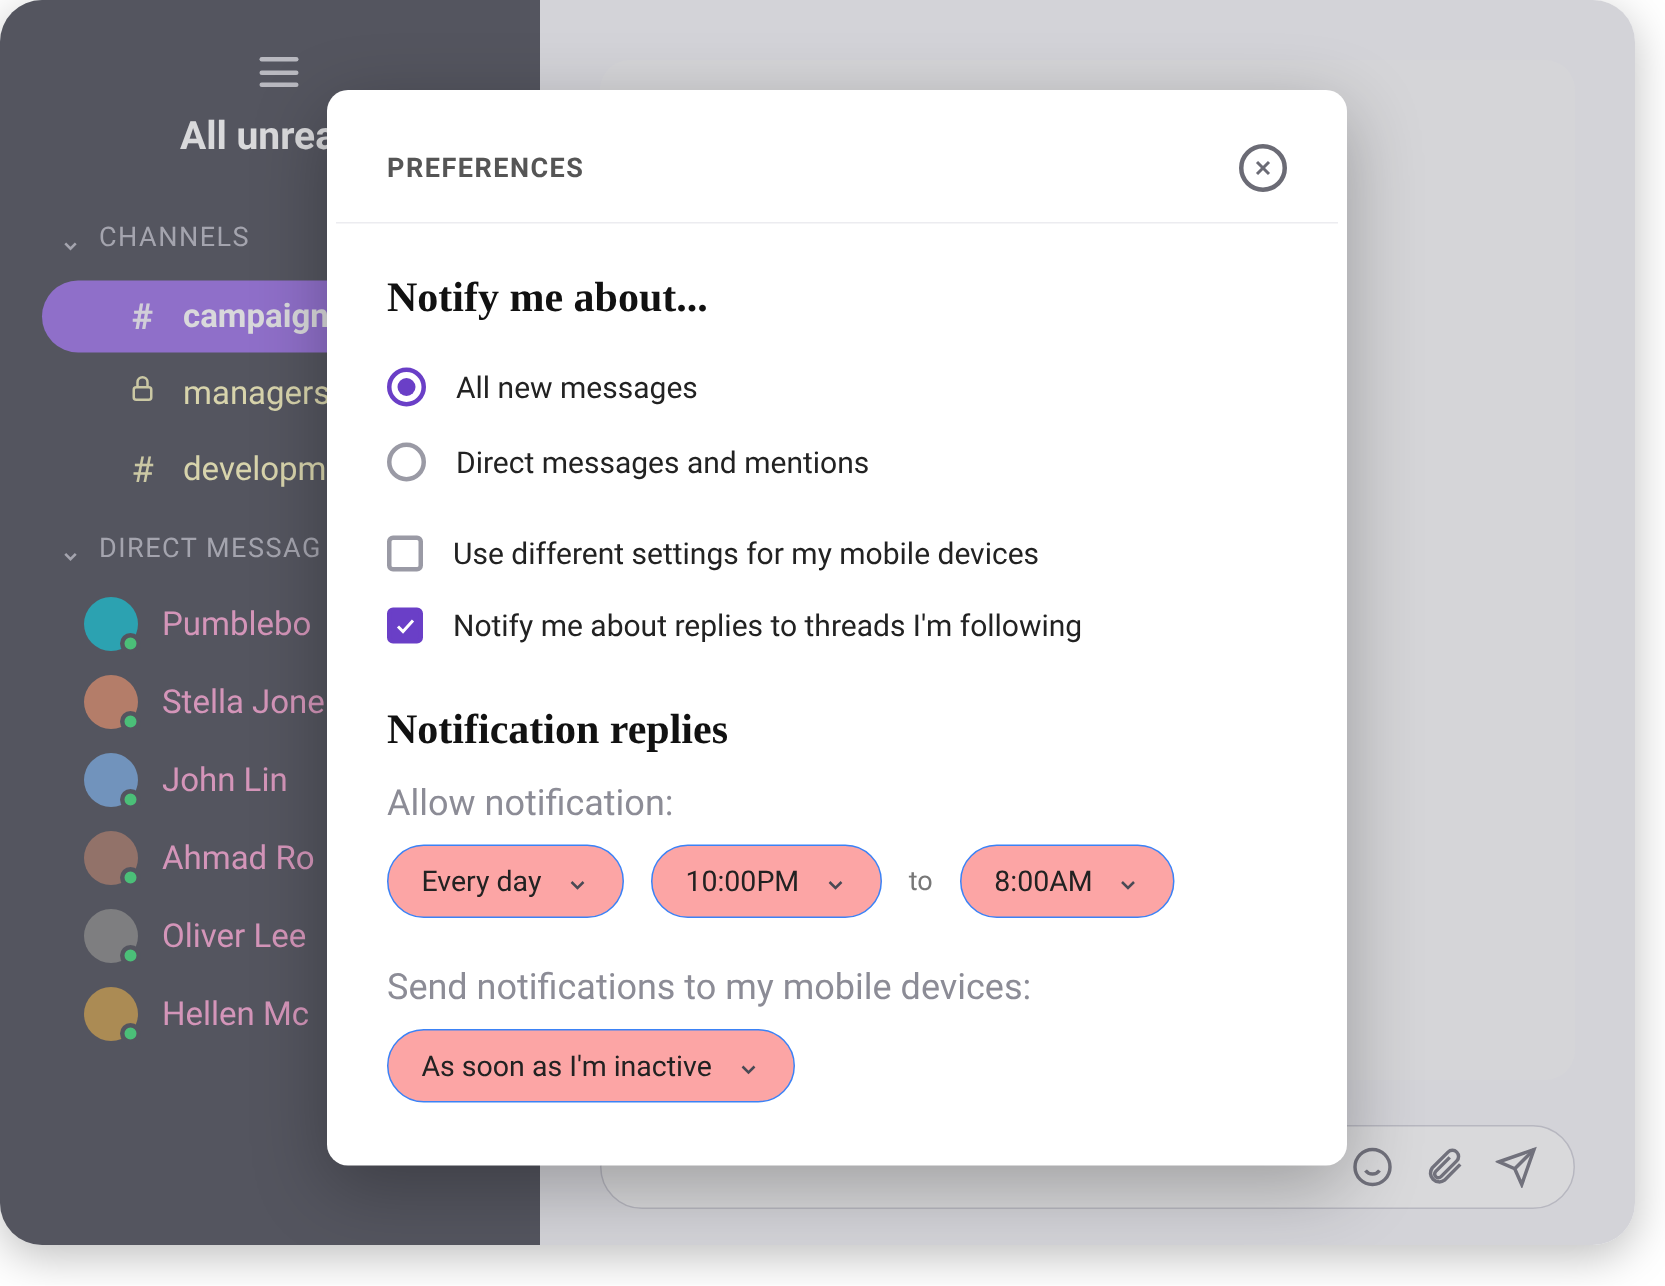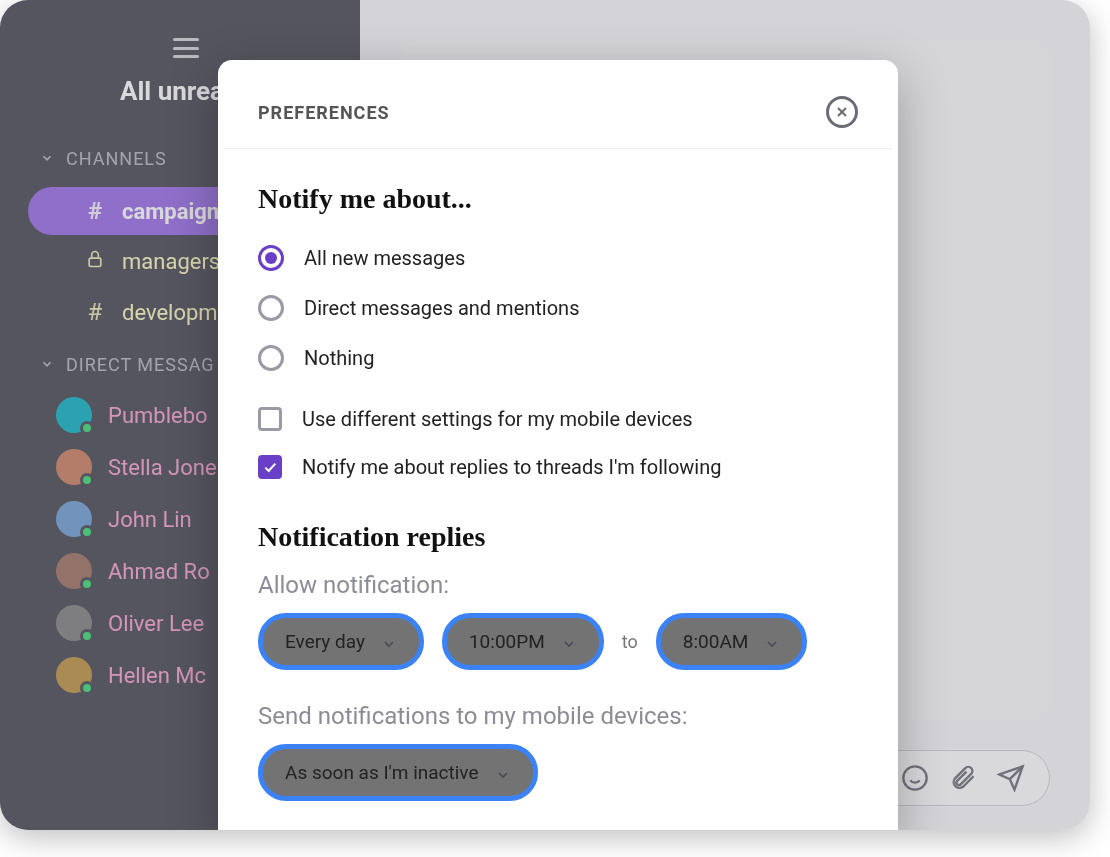--- a/index.html
+++ b/index.html
@@ -31,21 +31,21 @@
     padding: 20px 28px 28px 40px;
     flex-direction: column;
   }
   .hamburger {
     width: 26px; height: 20px;
     display: flex; flex-direction: column; justify-content: space-between;
   }
   .hamburger span { display:block; height:3px; background:#d6d6dd; border-radius:2px;}
   .page-title { color:#fff; font-size:26px; font-weight:700;}
   .section-header {
-    display:flex; align-items:flex-start; gap:12px;
+    display:flex; align-items:flex-end; gap:12px;
     padding: 14px 28px 14px 40px;
     color:#bcbcc6; font-size:18px; letter-spacing:1px;
   }
   .chev-down {
     width:14px; height:14px; display:inline-block;
   }
   .chev-down svg { stroke:#bcbcc6; }
   .channel-list, .dm-list { list-style:none; }
   .channel-item {
     display:flex; align-items:center; gap:16px;
@@ -153,25 +153,25 @@
     width:24px; height:24px; border:3px solid #9a9aa5; border-radius:4px;
     display:inline-flex; align-items:center; justify-content:center; background:#fff;
   }
   .checkbox.checked { background:#6a3fc7; border-color:#6a3fc7; }
   .checkbox.checked svg { stroke:#fff; }
   .spacer12 { height: 12px; }
   .sublabel { font-size:24px; color:#8c8c96; margin: 10px 0 14px 0; }
   .pill-row { display:flex; align-items:center; gap:18px; flex-wrap:wrap; }
   .pill {
     display:inline-flex; align-items:center; gap:16px;
-    border:5px solid #3b82f6; border-radius:28px;
+    border:1px solid #3b82f6; border-radius:28px;
     padding: 12px 22px;
     font-size:19px; color:#222;
     cursor:pointer;
-    background:#737373;
+    background:#fca5a5;
   }
   .pill .chev { width:16px; height:16px; color:#4a4a55;}
   .to-text { font-size:18px; color:#777; }
 </style>
 </head>
 <body>
 
 <div class="app">
 
   <aside class="sidebar">
@@ -309,24 +309,20 @@
       <div class="section-title">Notify me about...</div>
 
       <div id="radio-group">
           <div class="radio-row">
             <span class="radio selected"></span>
             <span class="radio-label">All new messages</span>
           </div>
           <div class="radio-row">
             <span class="radio"></span>
             <span class="radio-label">Direct messages and mentions</span>
-          </div>
-          <div class="radio-row">
-            <span class="radio"></span>
-            <span class="radio-label">Nothing</span>
           </div>
         </div>
 
       <div class="spacer12"></div>
       <div id="check-group">
           <div class="check-row">
             <span class="checkbox"></span>
             <span class="check-label">Use different settings for my mobile devices</span>
           </div>
           <div class="check-row">

